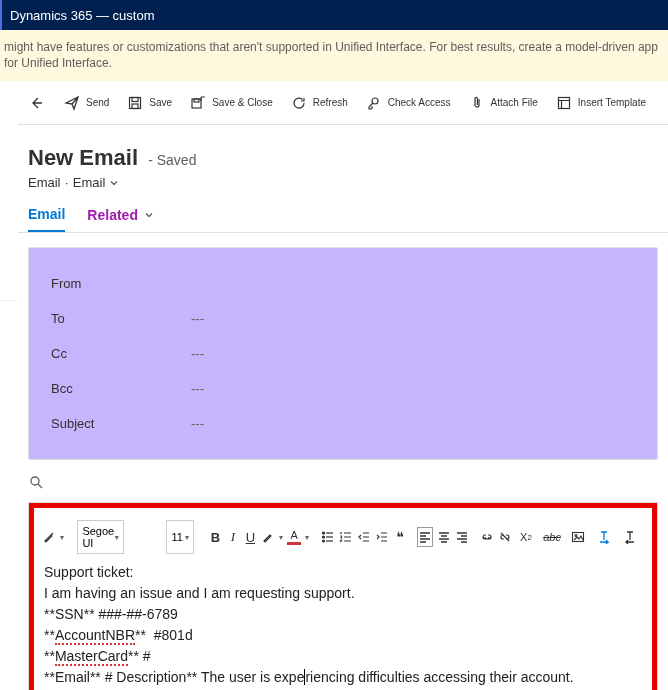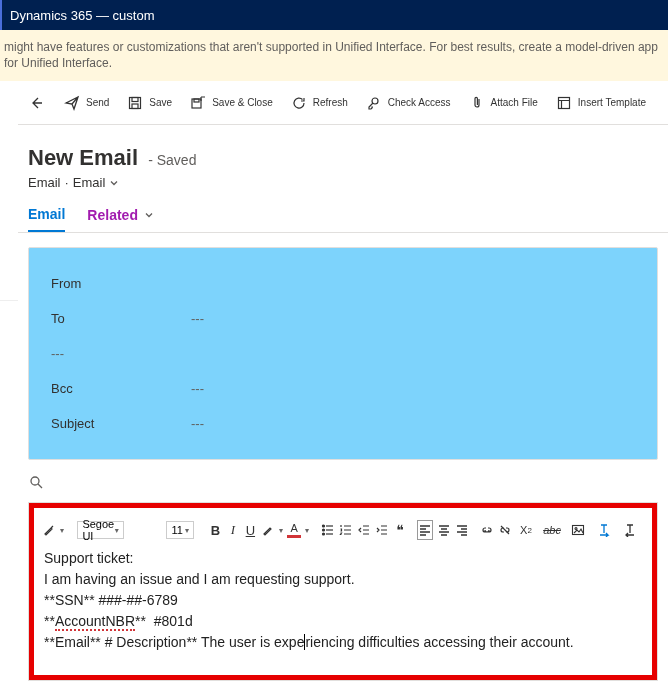--- a/index.html
+++ b/index.html
@@ -20,38 +20,38 @@
     
     .header { padding: 20px 18px 0 10px; }
     .header h1 { font-size: 22px; font-weight: 600; color: #323130; display: inline-block; }
     .header .state { font-size: 14px; color: #605e5c; font-weight: 400; margin-left: 4px; }
     .header .sub { font-size: 13px; color: #323130; margin-top: 4px; display: flex; align-items: center; gap: 4px; }
     
     .tabs { display: flex; gap: 22px; padding: 16px 10px 0 10px; border-bottom: 1px solid #e1dfdd; }
     .tab { font-size: 14px; font-weight: 600; color: #a21caf; padding-bottom: 8px; cursor: pointer; display: flex; align-items: center; gap: 6px; }
     .tab.active { color: #0078d4; border-bottom: 2px solid #0078d4; }
     
-    .form-section { margin: 14px 10px; border: 1px solid #e1dfdd; border-radius: 2px; background: #7dd3fc; padding: 18px 0; }
+    .form-section { margin: 14px 10px; border: 1px solid #e1dfdd; border-radius: 2px; background: #c4b5fd; padding: 18px 0; }
     .field-row { display: flex; align-items: center; padding: 10px 22px; }
     .field-label { width: 140px; font-size: 13px; color: #323130; }
     .field-value { font-size: 13px; color: #605e5c; }
     
     .magnifier-row { padding: 0 10px 8px 10px; }
     .magnifier-row svg { width: 16px; height: 16px; color: #605e5c; }
     
     .editor-wrap { margin: 0 10px; border: 1px solid #e1dfdd; }
     .red-box { border: 5px solid #e60000; padding: 10px 8px 22px 8px; }
     
     .toolbar { display: flex; align-items: center; gap: 4px; padding: 2px 0 8px 0; flex-wrap: nowrap; overflow: hidden; }
     .tb-btn { width: 20px; height: 20px; display: flex; align-items: center; justify-content: center; font-size: 13px; color: #333; cursor: pointer; }
     .tb-btn.b { font-weight: bold; }
     .tb-btn.i { font-style: italic; font-family: Georgia, serif; }
     .tb-btn.u { text-decoration: underline; }
     .tb-btn.s { text-decoration: line-through; font-style: italic; }
-    .tb-select { border: 1px solid #ccc; font-size: 11px; padding: 1px 4px; height: 18px; display: flex; align-items: center; background: #fff; }
+    .tb-select { border: 1px solid #ccc; font-size: 11px; padding: 1px 4px; height: 34px; display: flex; align-items: center; background: #fff; }
     .tb-font { width: 64px; justify-content: space-between; }
     .tb-size { width: 36px; justify-content: space-between; margin-left: 32px; }
     .caret-sm { font-size: 8px; color: #666; }
     .tb-icon svg { width: 14px; height: 14px; }
     .color-swatch { width: 14px; height: 3px; background: #d13438; display: block; }
     
     .right-tools { display: flex; align-items: center; gap: 6px; margin-left: auto; padding-right: 4px; font-size: 11px; color: #333; }
     .right-tools .tb-btn { font-size: 11px; }
     
     .editor-body { font-size: 14px; color: #222; line-height: 1.5; padding: 0 2px; }
@@ -156,20 +156,21 @@
     <div class="form-section">
       <div class="field-row">
         <div class="field-label">From</div>
         <div class="field-value"></div>
       </div>
       <div class="field-row">
         <div class="field-label">To</div>
         <div class="field-value">---</div>
       </div>
       <div class="field-row">
+        <div class="field-label">Cc</div>
         <div class="field-value">---</div>
       </div>
       <div class="field-row">
         <div class="field-label">Bcc</div>
         <div class="field-value">---</div>
       </div>
       <div class="field-row">
         <div class="field-label">Subject</div>
         <div class="field-value">---</div>
       </div>
@@ -295,18 +296,19 @@
                 </svg>
               </div>
           </div>
         </div>
 
         <div class="editor-body">
           <div class="line">Support ticket:</div>
           <div class="line">I am having an issue and I am requesting support.</div>
           <div class="line"><span>**SSN** </span><span>###-##-6789</span></div>
           <div class="line"><span>**</span><span class="squiggle">AccountNBR</span><span>**  #801d</span></div>
+          <div class="line"><span>**</span><span class="squiggle">MasterCard</span><span>** #</span></div>
           <div class="line"><span>**Email** # Description** The user is expe</span><span class="caret"></span><span>riencing difficulties accessing their account.</span></div>
         </div>
       </div>
     </div>
   </div>
 </div>
 
 </body></html>

